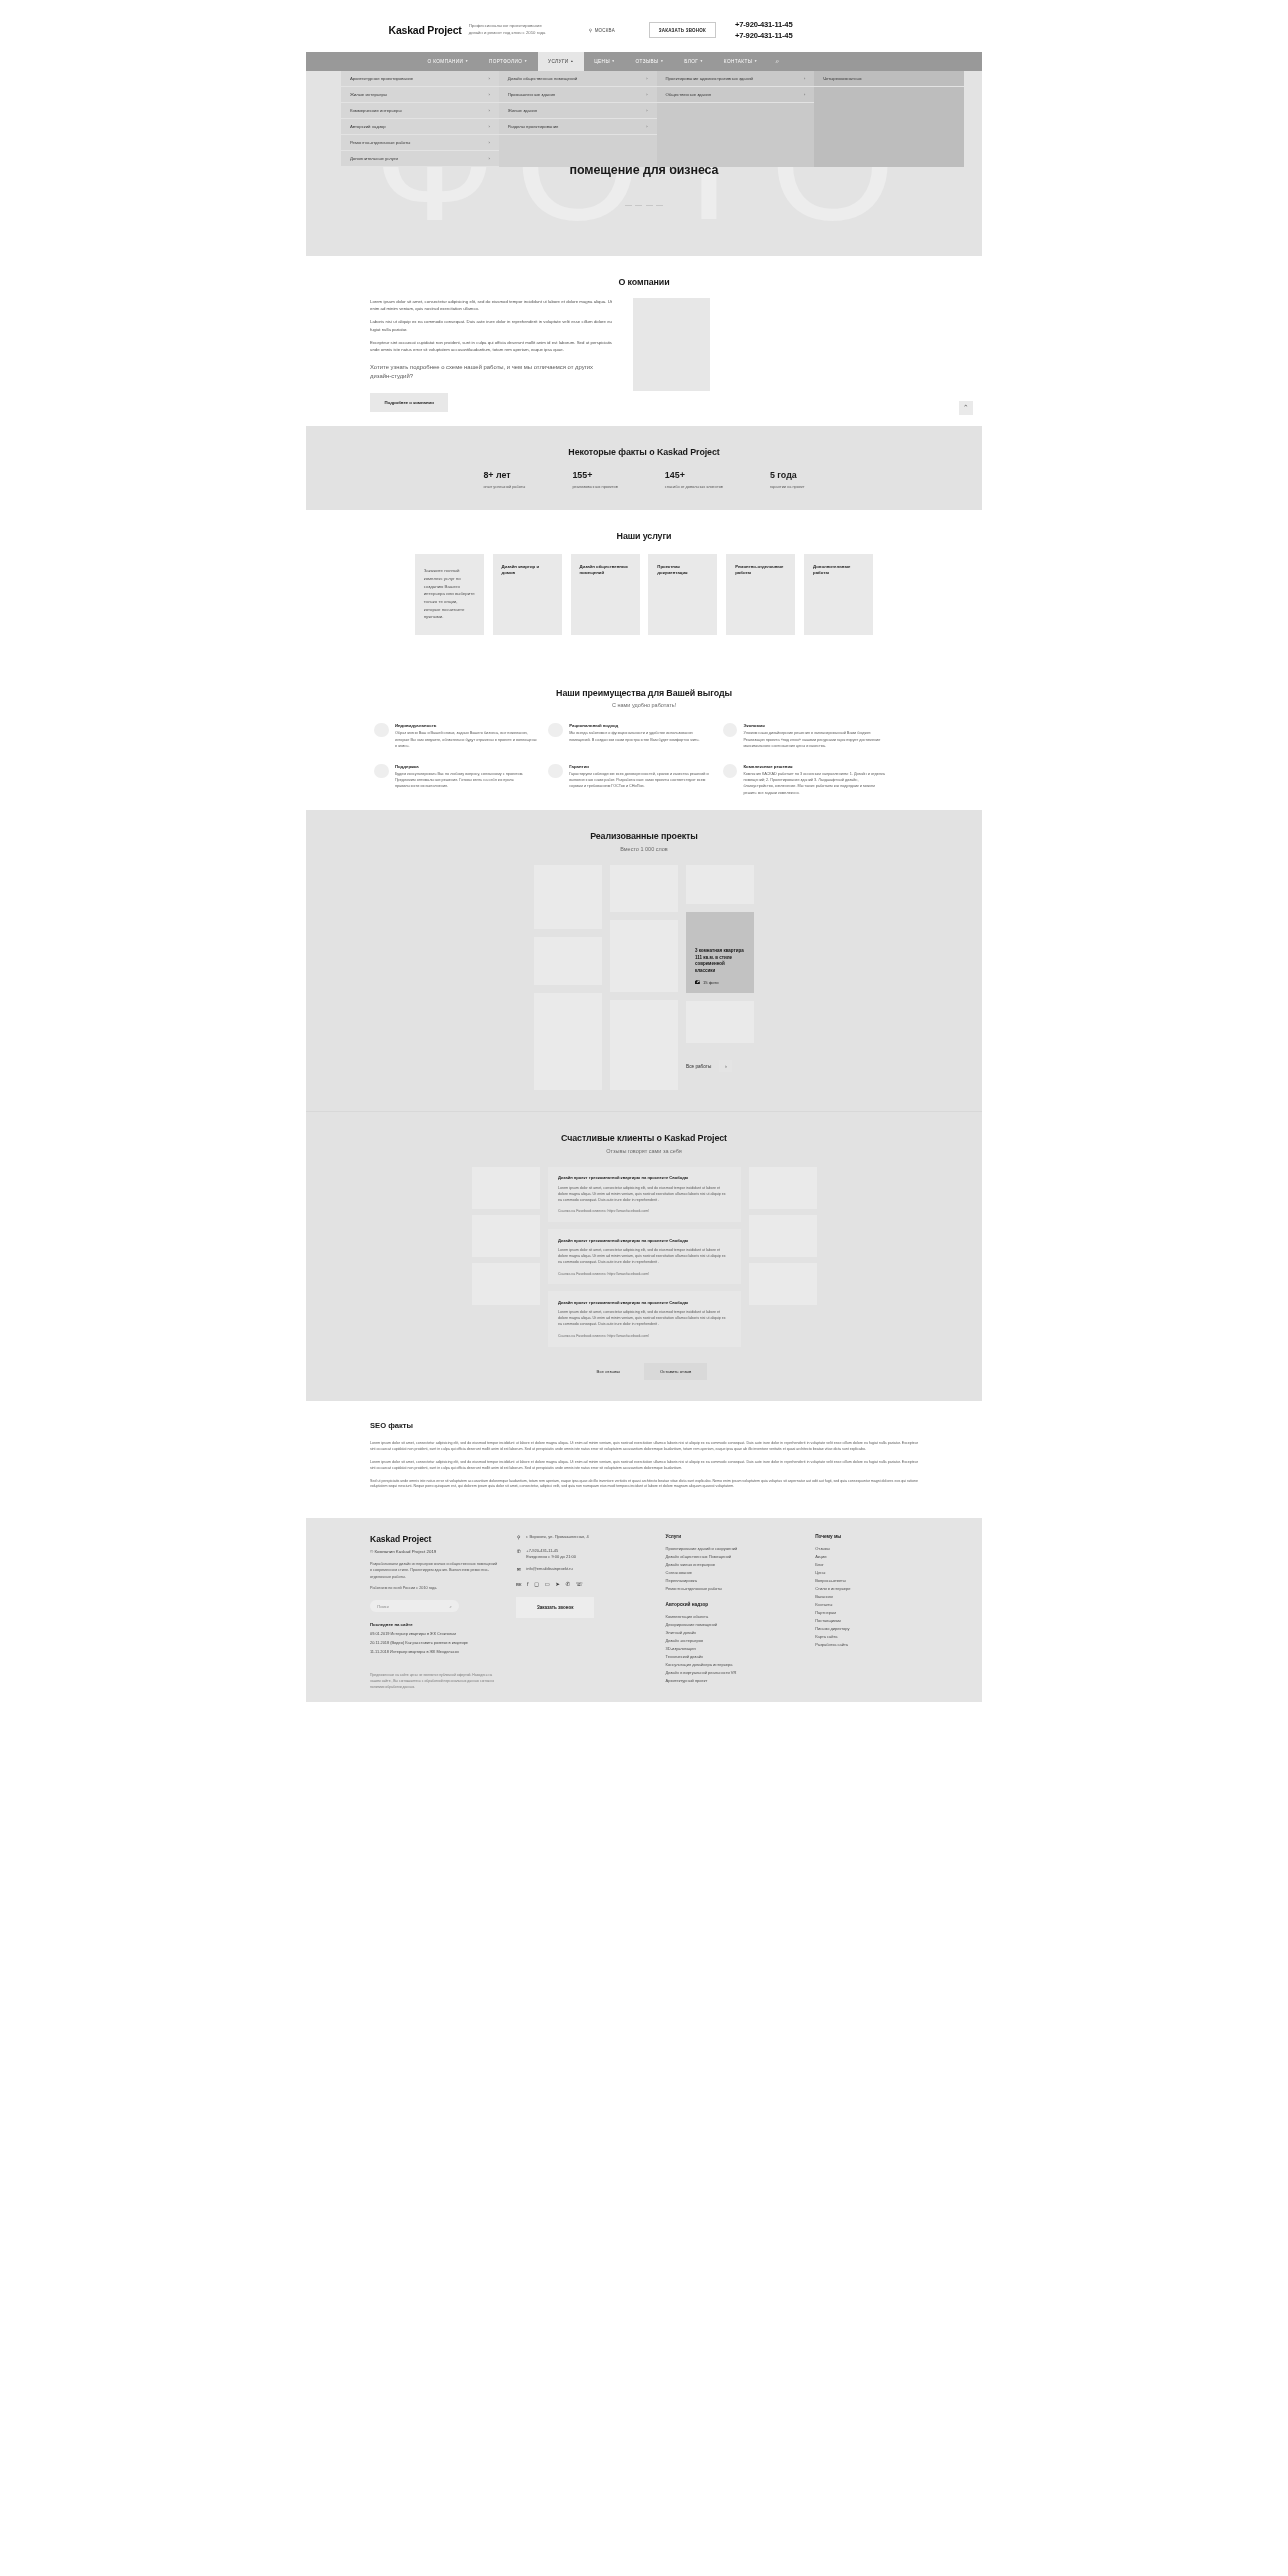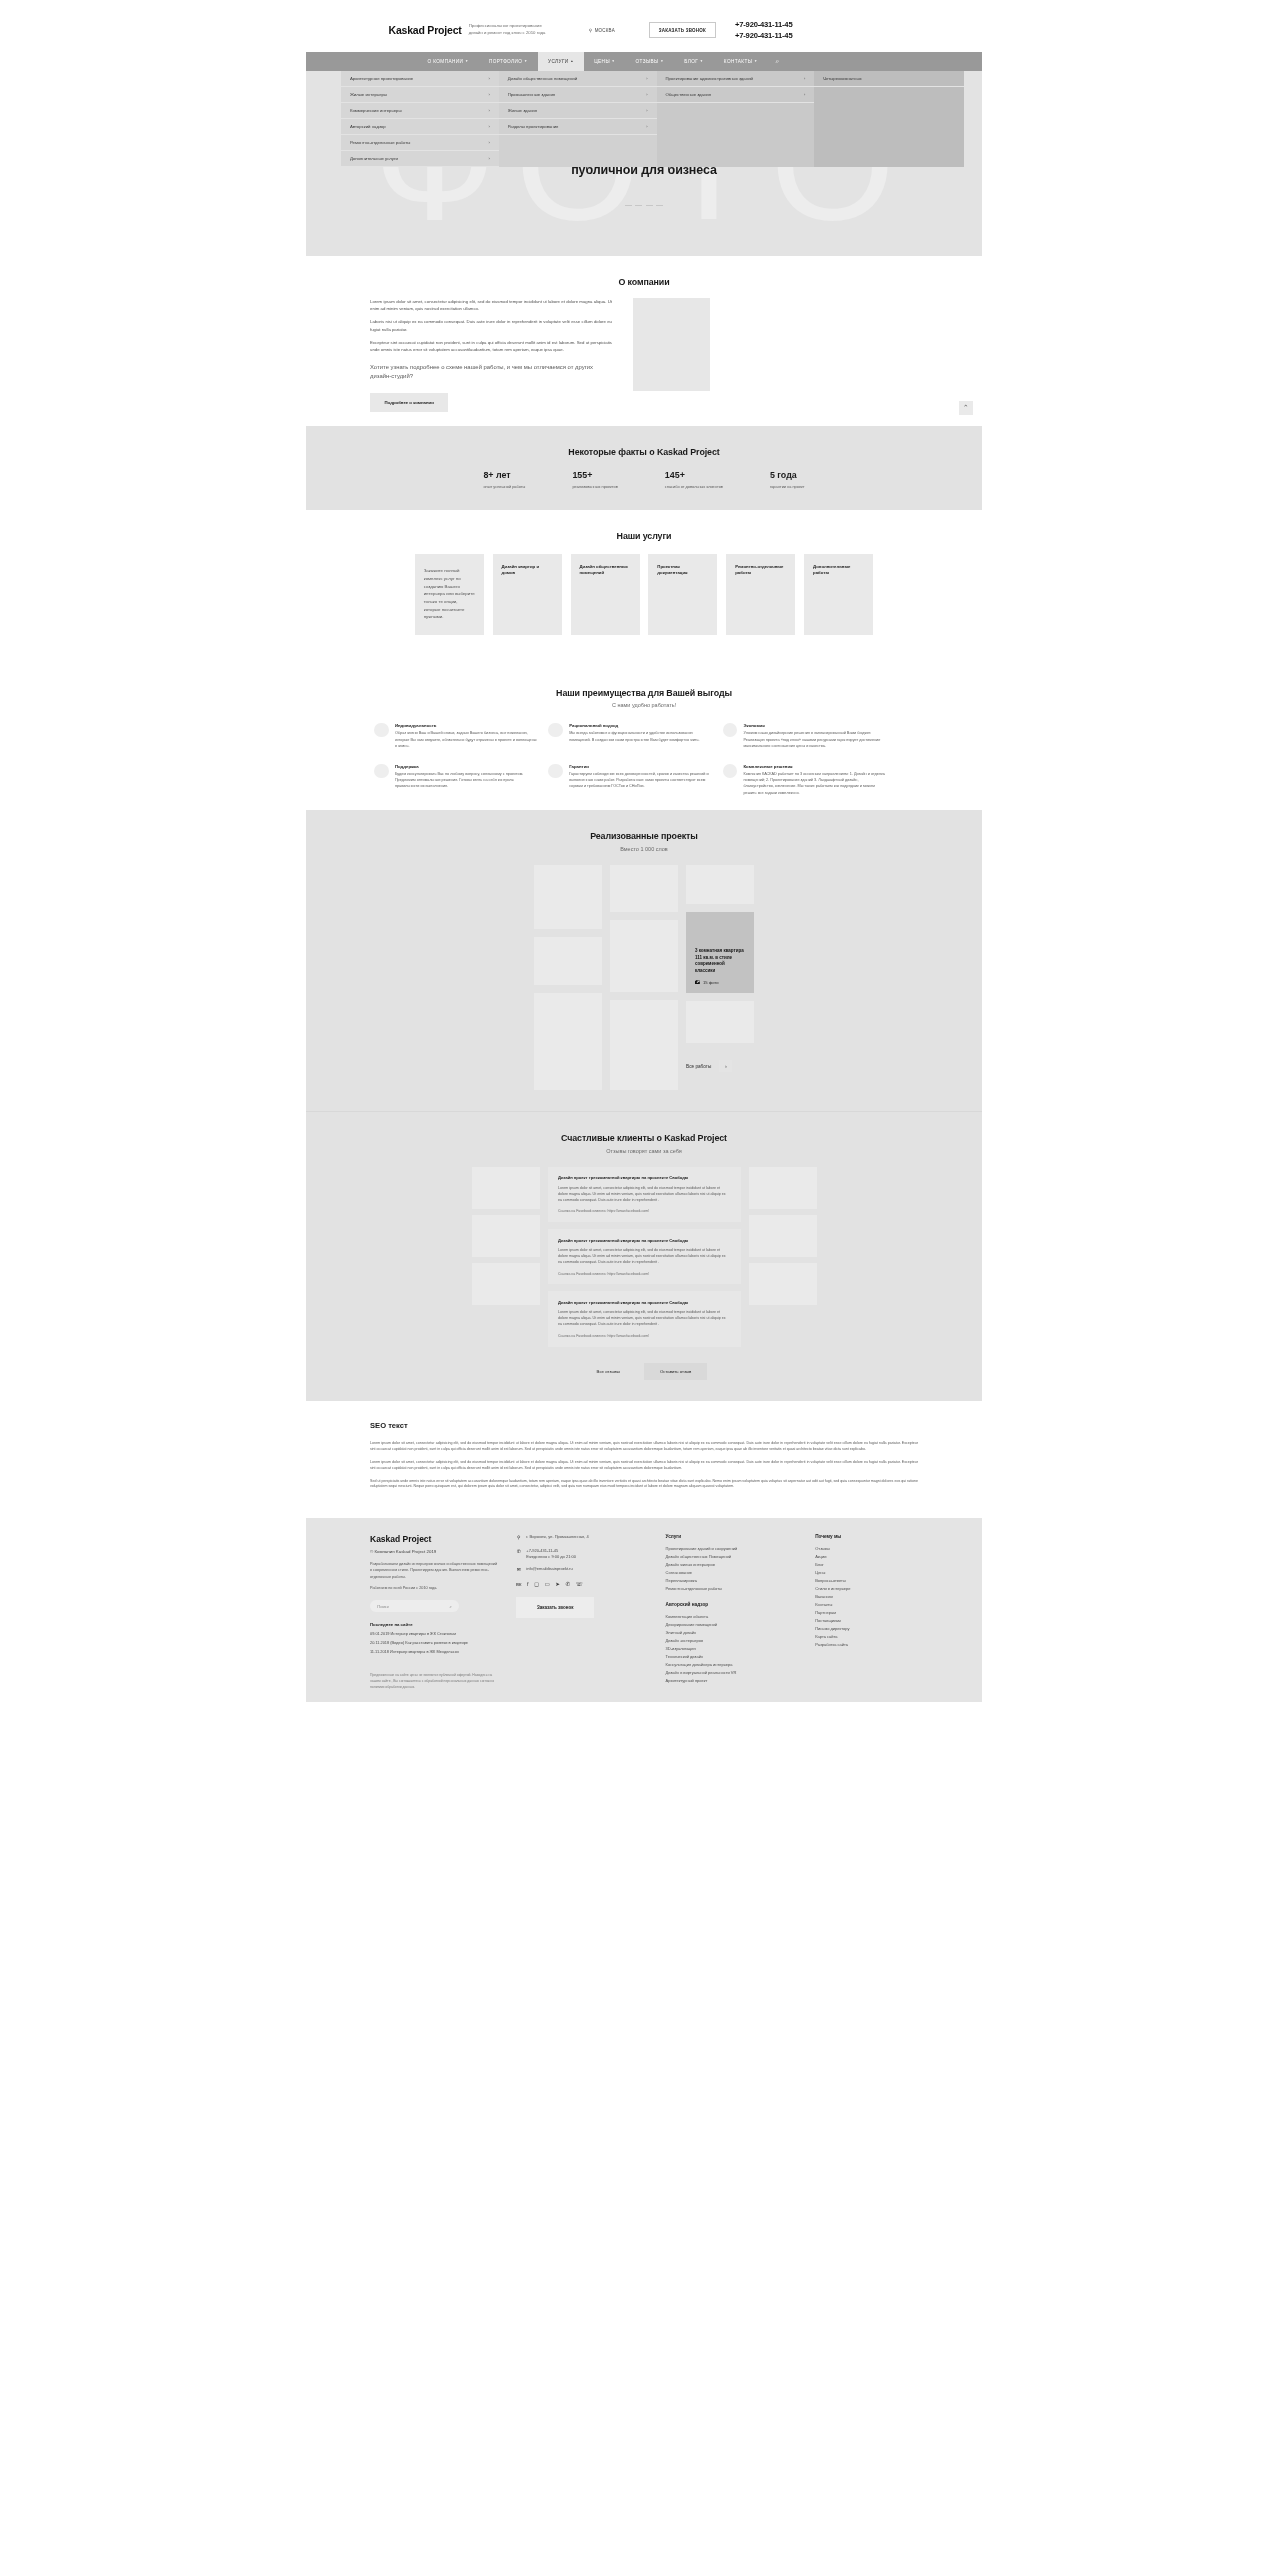--- a/index.html
+++ b/index.html
@@ -268,21 +268,21 @@
             </div>
           </div>
     </div>
   </div>
 
   <div class="hero">
     <div class="ghost">ФОТО</div>
     <h1>
       <span>Качественный ремонт – надежный</span><br>
       <span>вклад в Ваш дом, квартиру,</span><br>
-      <span>публичной для бизнеса</span>
+      <span>помещение для бизнеса</span>
     </h1>
     <div class="dots">
       <i></i>
           <i></i>
       <i></i>
           <i></i>
     </div>
   </div>
 
   <div class="sec white" style="position:relative;padding-bottom:14.5px;">
@@ -470,21 +470,21 @@
         <div class="revcard"></div>
       </div>
     </div>
     <div class="revbtns">
       <button class="b1">Все отзывы</button>
       <button class="b2">Оставить отзыв</button>
     </div>
   </div>
 
   <div class="seo">
-    <h2>SEO текст</h2>
+    <h2>SEO факты</h2>
     <p>Lorem ipsum dolor sit amet, consectetur adipisicing elit, sed do eiusmod tempor incididunt ut labore et dolore magna aliqua. Ut enim ad minim veniam, quis nostrud exercitation ullamco laboris nisi ut aliquip ex ea commodo consequat. Duis aute irure dolor in reprehenderit in voluptate velit esse cillum dolore eu fugiat nulla pariatur. Excepteur sint occaecat cupidatat non proident, sunt in culpa qui officia deserunt mollit anim id est laborum. Sed ut perspiciatis unde omnis iste natus error sit voluptatem accusantium doloremque laudantium, totam rem aperiam, eaque ipsa quae ab illo inventore veritatis et quasi architecto beatae vitae dicta sunt explicabo.</p>
     <p>Lorem ipsum dolor sit amet, consectetur adipisicing elit, sed do eiusmod tempor incididunt ut labore et dolore magna aliqua. Ut enim ad minim veniam, quis nostrud exercitation ullamco laboris nisi ut aliquip ex ea commodo consequat. Duis aute irure dolor in reprehenderit in voluptate velit esse cillum dolore eu fugiat nulla pariatur. Excepteur sint occaecat cupidatat non proident, sunt in culpa qui officia deserunt mollit anim id est laborum. Sed ut perspiciatis unde omnis iste natus error sit voluptatem accusantium doloremque laudantium.</p>
     <p>Sed ut perspiciatis unde omnis iste natus error sit voluptatem accusantium doloremque laudantium, totam rem aperiam, eaque ipsa quae ab illo inventore veritatis et quasi architecto beatae vitae dicta sunt explicabo. Nemo enim ipsam voluptatem quia voluptas sit aspernatur aut odit aut fugit, sed quia consequuntur magni dolores eos qui ratione voluptatem sequi nesciunt. Neque porro quisquam est, qui dolorem ipsum quia dolor sit amet, consectetur, adipisci velit, sed quia non numquam eius modi tempora incidunt ut labore et dolore magnam aliquam quaerat voluptatem.</p>
   </div>
 
 
   <div class="footer">
     <div class="fcol1">
       <div class="flogo">Kaskad Project</div>
       <div class="fcopy">© Компания Kaskad Project 2019</div>

